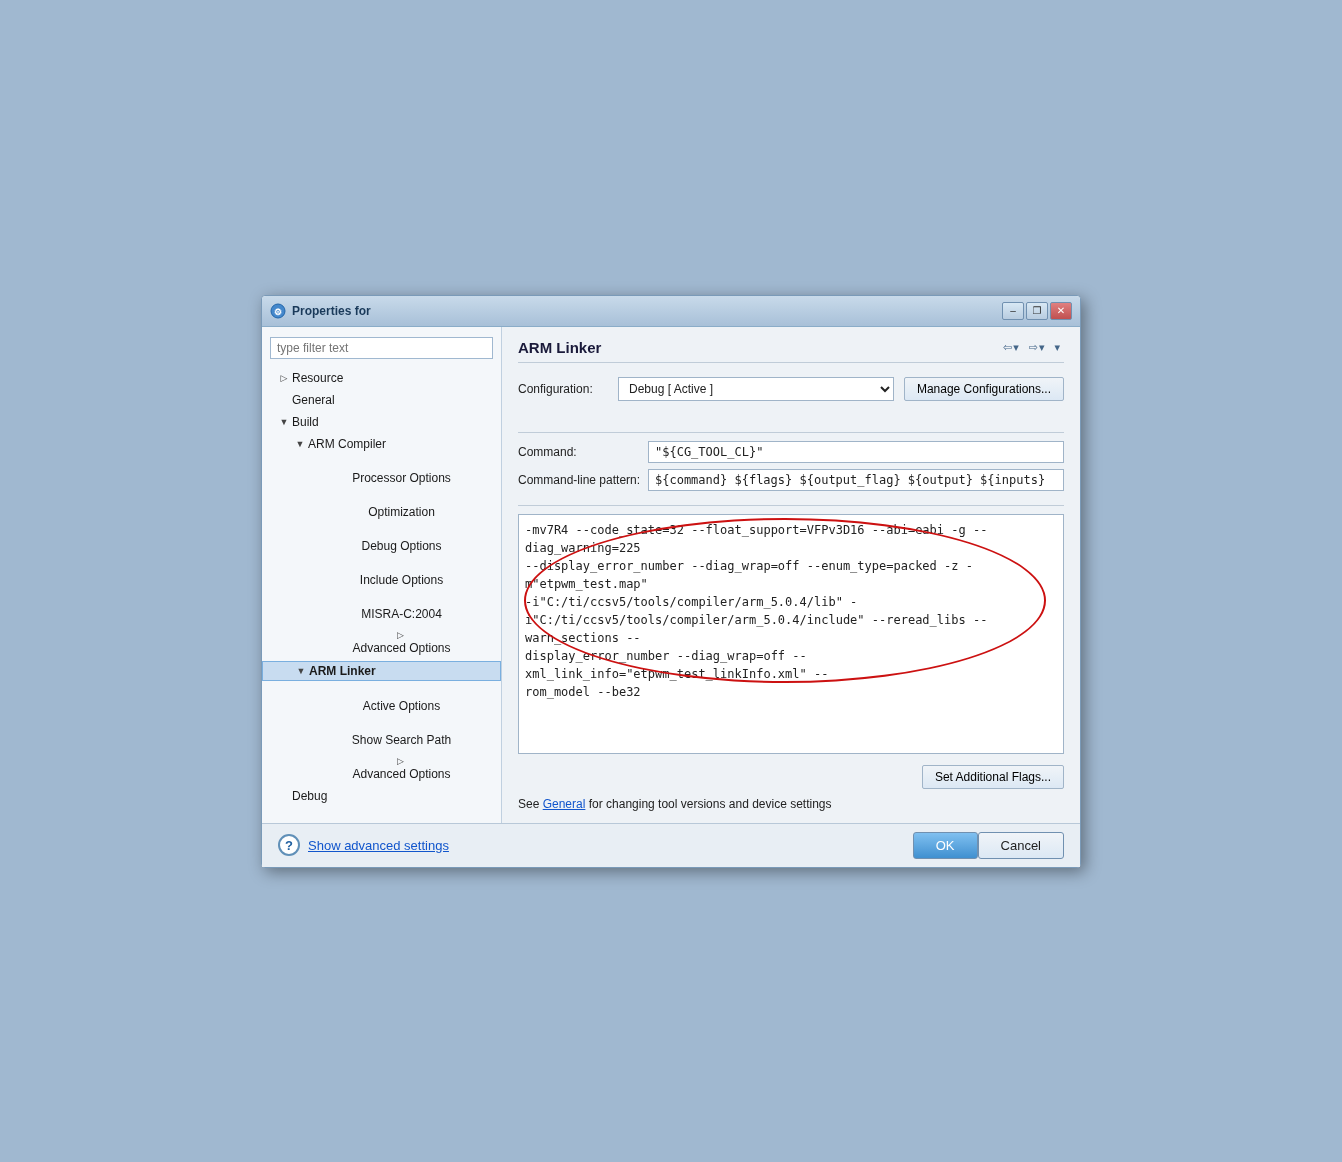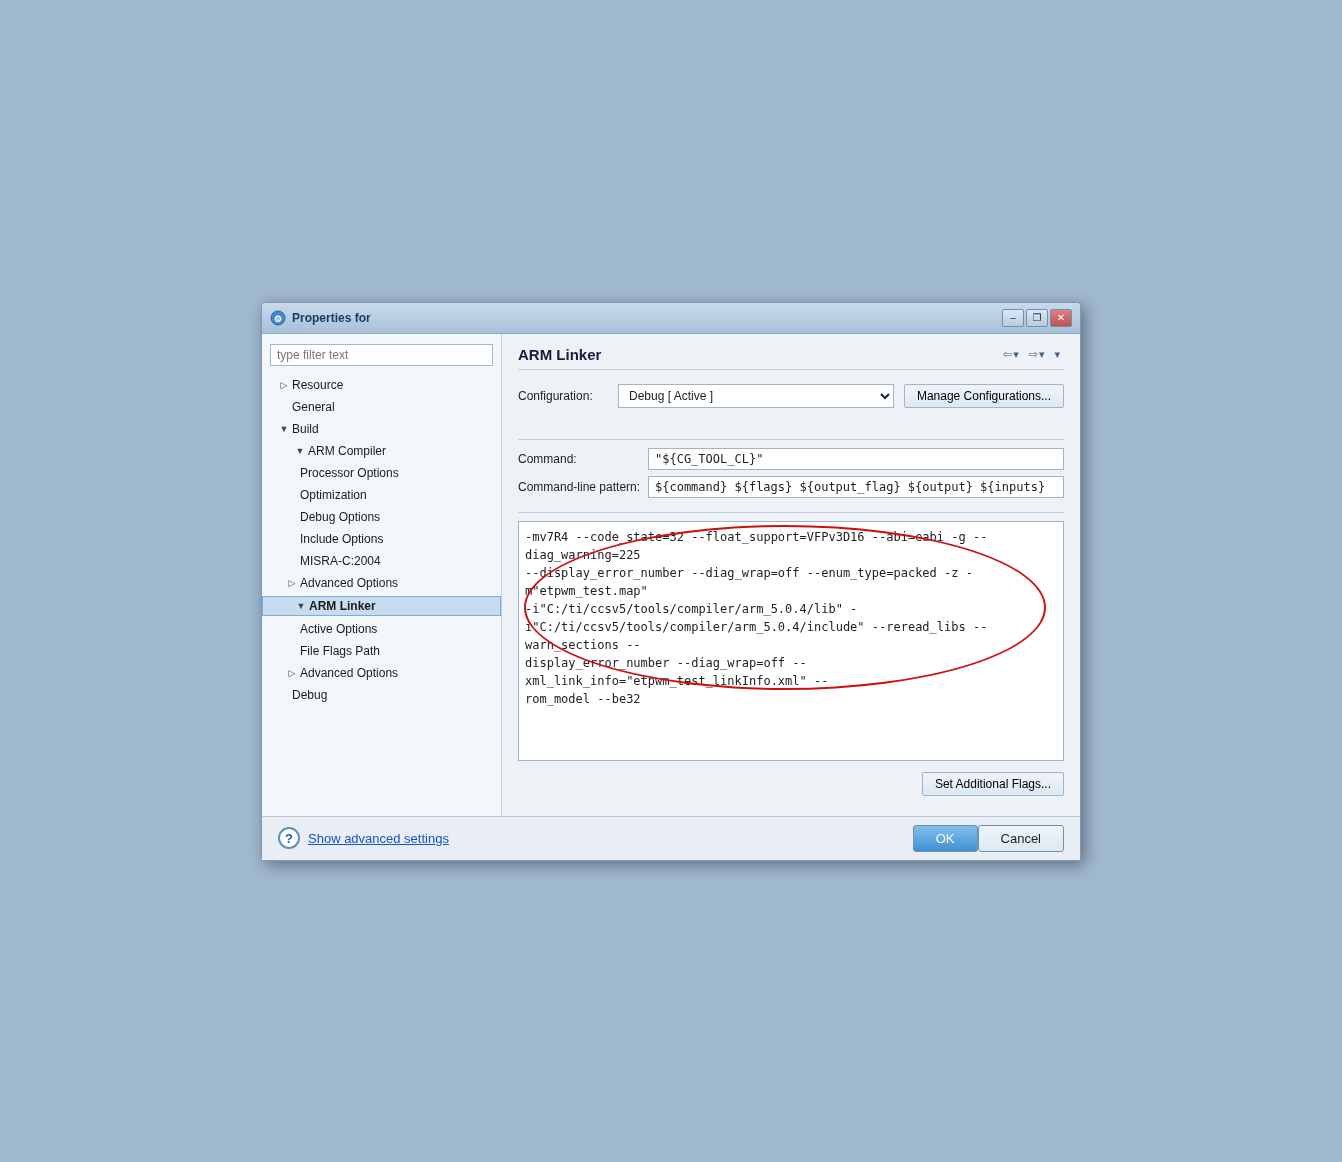--- a/index.html
+++ b/index.html
@@ -94,21 +94,21 @@
       cursor: pointer;
       user-select: none;
     }
     .tree-row {
       display: flex;
       align-items: center;
       padding: 2px 4px;
     }
     .tree-indent-1 { padding-left: 16px; }
     .tree-indent-2 { padding-left: 32px; }
-    .tree-indent-3 { padding-left: 24px; }
+    .tree-indent-3 { padding-left: 44px; flex-direction: column; }
     .tree-expand {
       width: 12px;
       height: 12px;
       display: inline-flex;
       align-items: center;
       justify-content: center;
       font-size: 9px;
       color: #444;
       margin-right: 2px;
     }
@@ -406,21 +406,21 @@
       </div>
       <div class="tree-item">
         <div class="tree-row tree-indent-3">
           <span class="tree-expand"></span>
           <span class="tree-label">Active Options</span>
         </div>
       </div>
       <div class="tree-item">
         <div class="tree-row tree-indent-3">
           <span class="tree-expand"></span>
-          <span class="tree-label">File Flags Path</span>
+          <span class="tree-label">Show Search Path</span>
         </div>
       </div>
       <div class="tree-item">
         <div class="tree-row tree-indent-3">
           <span class="tree-expand">▷</span>
           <span class="tree-label">Advanced Options</span>
         </div>
       </div>
       <div class="tree-item">
         <div class="tree-row tree-indent-1">
@@ -470,20 +470,23 @@
 i"C:/ti/ccsv5/tools/compiler/arm_5.0.4/include" --reread_libs --warn_sections --
 display_error_number --diag_wrap=off --xml_link_info="etpwm_test_linkInfo.xml" --
 rom_model --be32</textarea>
         <div class="ellipse-overlay"></div>
       </div>
 
       <div class="set-flags-row">
         <button class="config-btn">Set Additional Flags...</button>
       </div>
 
+      <div class="general-note">
+        See <a>General</a> for changing tool versions and device settings
+      </div>
     </div>
   </div>
 
   <div class="bottom-bar">
     <div class="bottom-left">
       <div class="help-icon">?</div>
       <span class="show-advanced-link">Show advanced settings</span>
     </div>
     <div class="bottom-right">
       <button class="dialog-btn ok">OK</button>

